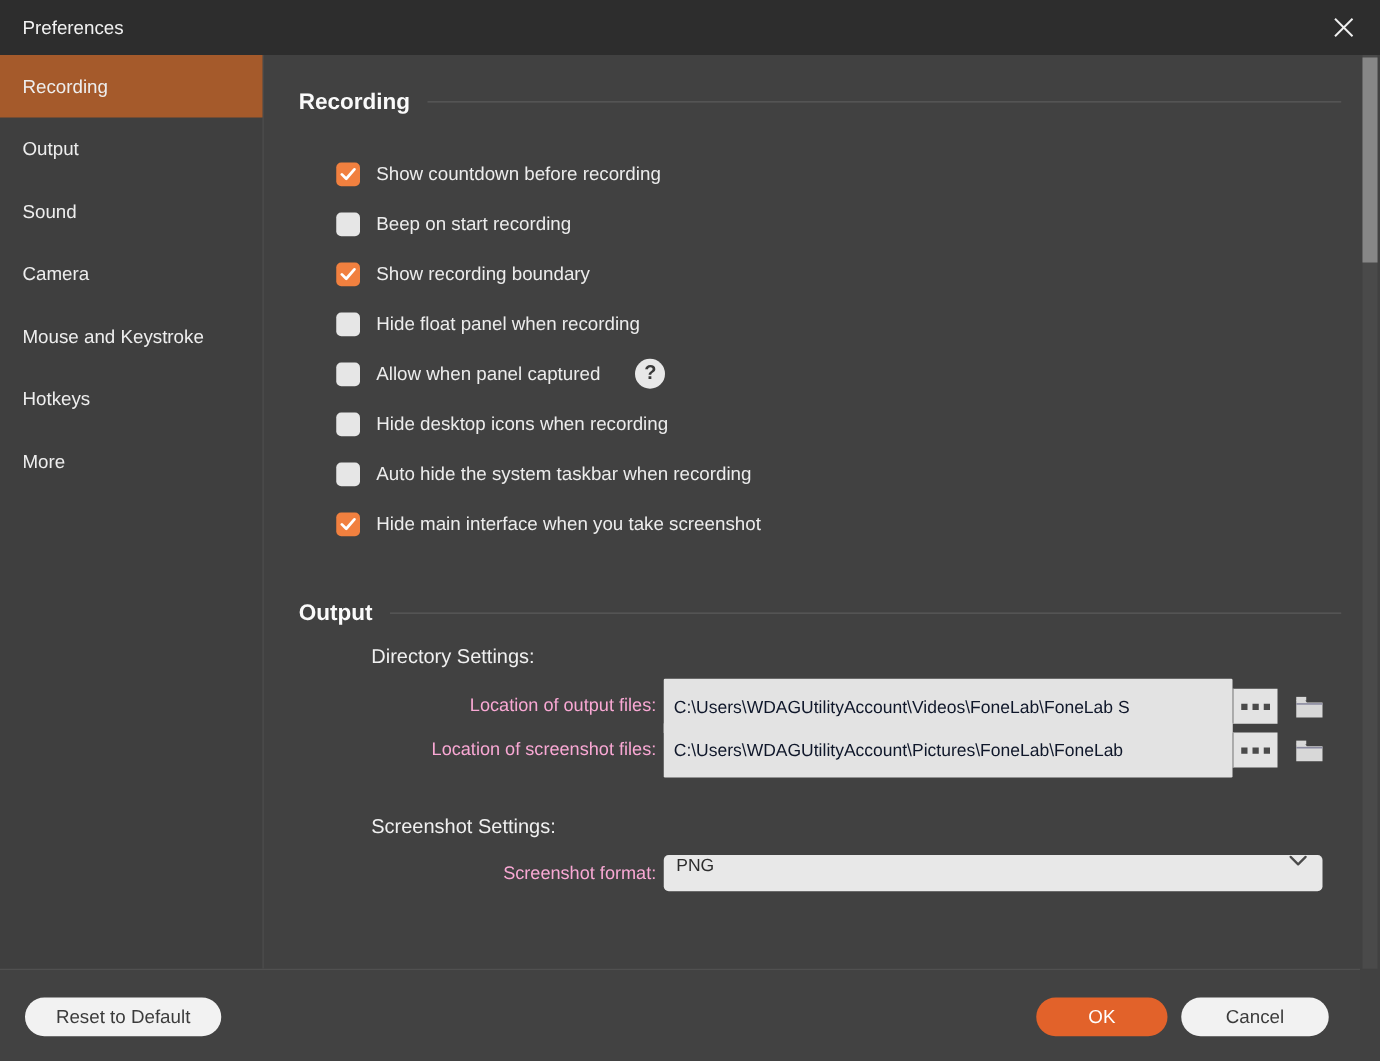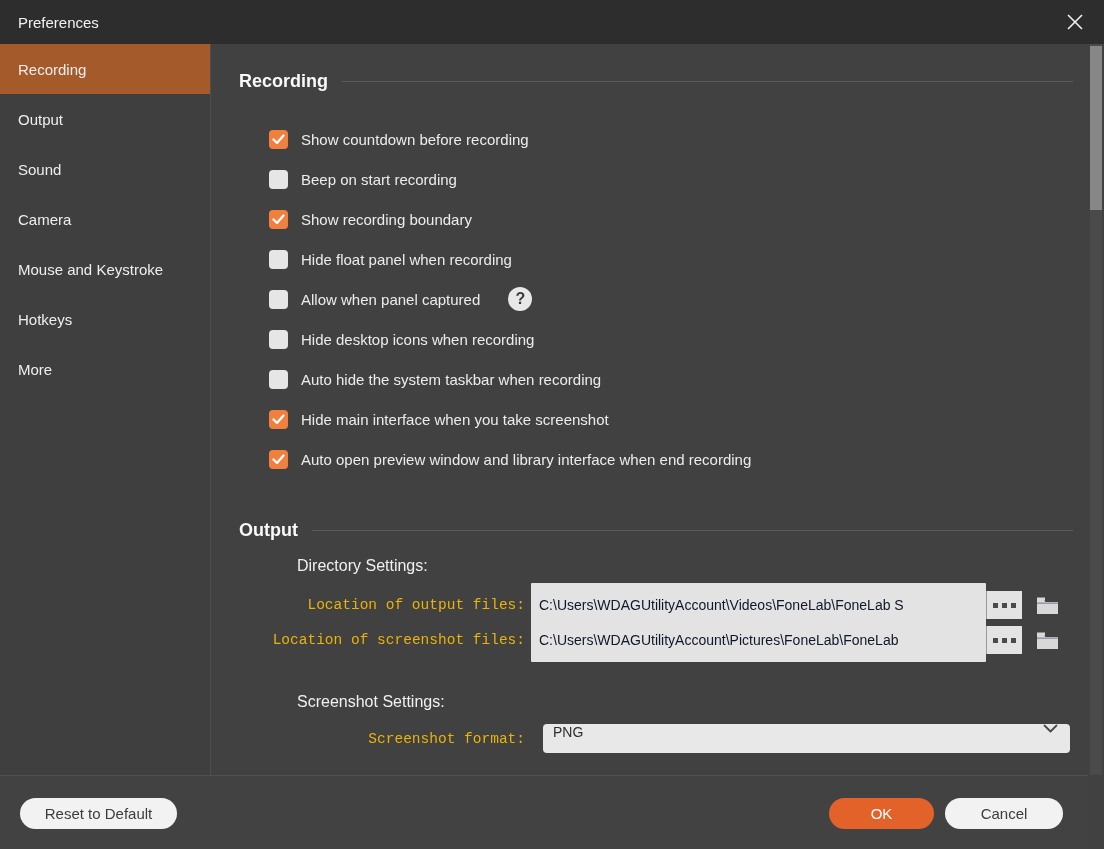--- a/index.html
+++ b/index.html
@@ -65,37 +65,37 @@
   }
 
   .output-heading { margin-top:39px; }
   .sub-heading {
     margin:13px 0 0 58px; font-size:16px; color:#f0f0f0; height:22px; line-height:22px;
   }
   .field-row { display:flex; align-items:center; height:28px; margin-top:14px; }
   .field-row + .field-row { margin-top:7px; }
   .field-label {
     width:292px; text-align:right; padding-right:6px;
-    font-size:14.5px; color:#eab308; flex:0 0 auto;font-family:Liberation Mono, monospace;
+    font-size:14.5px; color:#f9a8d4; flex:0 0 auto;
   }
   .path-group { display:flex; align-items:center; height:28px; }
   .path-input {
     width:455px; height:44px; background:#e3e3e3; border:none; outline:none;
     font-family:"Liberation Sans", sans-serif; font-size:14px; color:#0f172a;
     padding:0 6px 0 8px; border-radius:1px;
   }
   .browse-btn {
     width:36px; height:28px; background:#e3e3e3; border-left:1px solid #9a9a9a;
     display:flex; align-items:center; justify-content:center; gap:4px; cursor:pointer;
   }
   .browse-btn .sq { width:5px; height:5px; background:#4a4a4a; }
   .folder-btn { margin-left:14px; cursor:pointer; display:flex; align-items:center; }
 
   .screenshot-heading { margin-top:37px; }
-  .format-row { margin-top:11px; height:29px;gap:12px; }
+  .format-row { margin-top:11px; height:29px; }
   .select-box {
     width:527px; height:29px; background:#e8e8e8; border-radius:4px;
     display:flex; align-items:flex-start; justify-content:space-between;
     padding:0 12px 0 10px; cursor:pointer;
   }
   .select-box .val { font-size:14px; color:#2d2d2d; }
 
   
   .scrollbar-track {
     position:absolute; top:44px; right:2px; width:12px; height:731px; background:#4a4a4a;
@@ -214,28 +214,20 @@
         <span class="lbl">Auto hide the system taskbar when recording</span>
       </div>
       <div class="check-row">
         <div class="checkbox checked">
           <svg width="13" height="11" viewBox="0 0 13 11">
               <polyline points="1.5,5.5 5,9 11.5,1.5" fill="none" stroke="#ffffff" stroke-width="2.2" stroke-linecap="round" stroke-linejoin="round"></polyline>
             </svg>
         </div>
         <span class="lbl">Hide main interface when you take screenshot</span>
       </div>
-      <div class="check-row">
-        <div class="checkbox checked">
-          <svg width="13" height="11" viewBox="0 0 13 11">
-              <polyline points="1.5,5.5 5,9 11.5,1.5" fill="none" stroke="#ffffff" stroke-width="2.2" stroke-linecap="round" stroke-linejoin="round"></polyline>
-            </svg>
-        </div>
-        <span class="lbl">Auto open preview window and library interface when end recording</span>
-      </div>
     </div>
 
     <div class="section-heading output-heading">
       <span class="hd">Output</span>
       <div class="rule"></div>
     </div>
 
     <div class="sub-heading">Directory Settings:</div>
 
     <div class="field-row">

